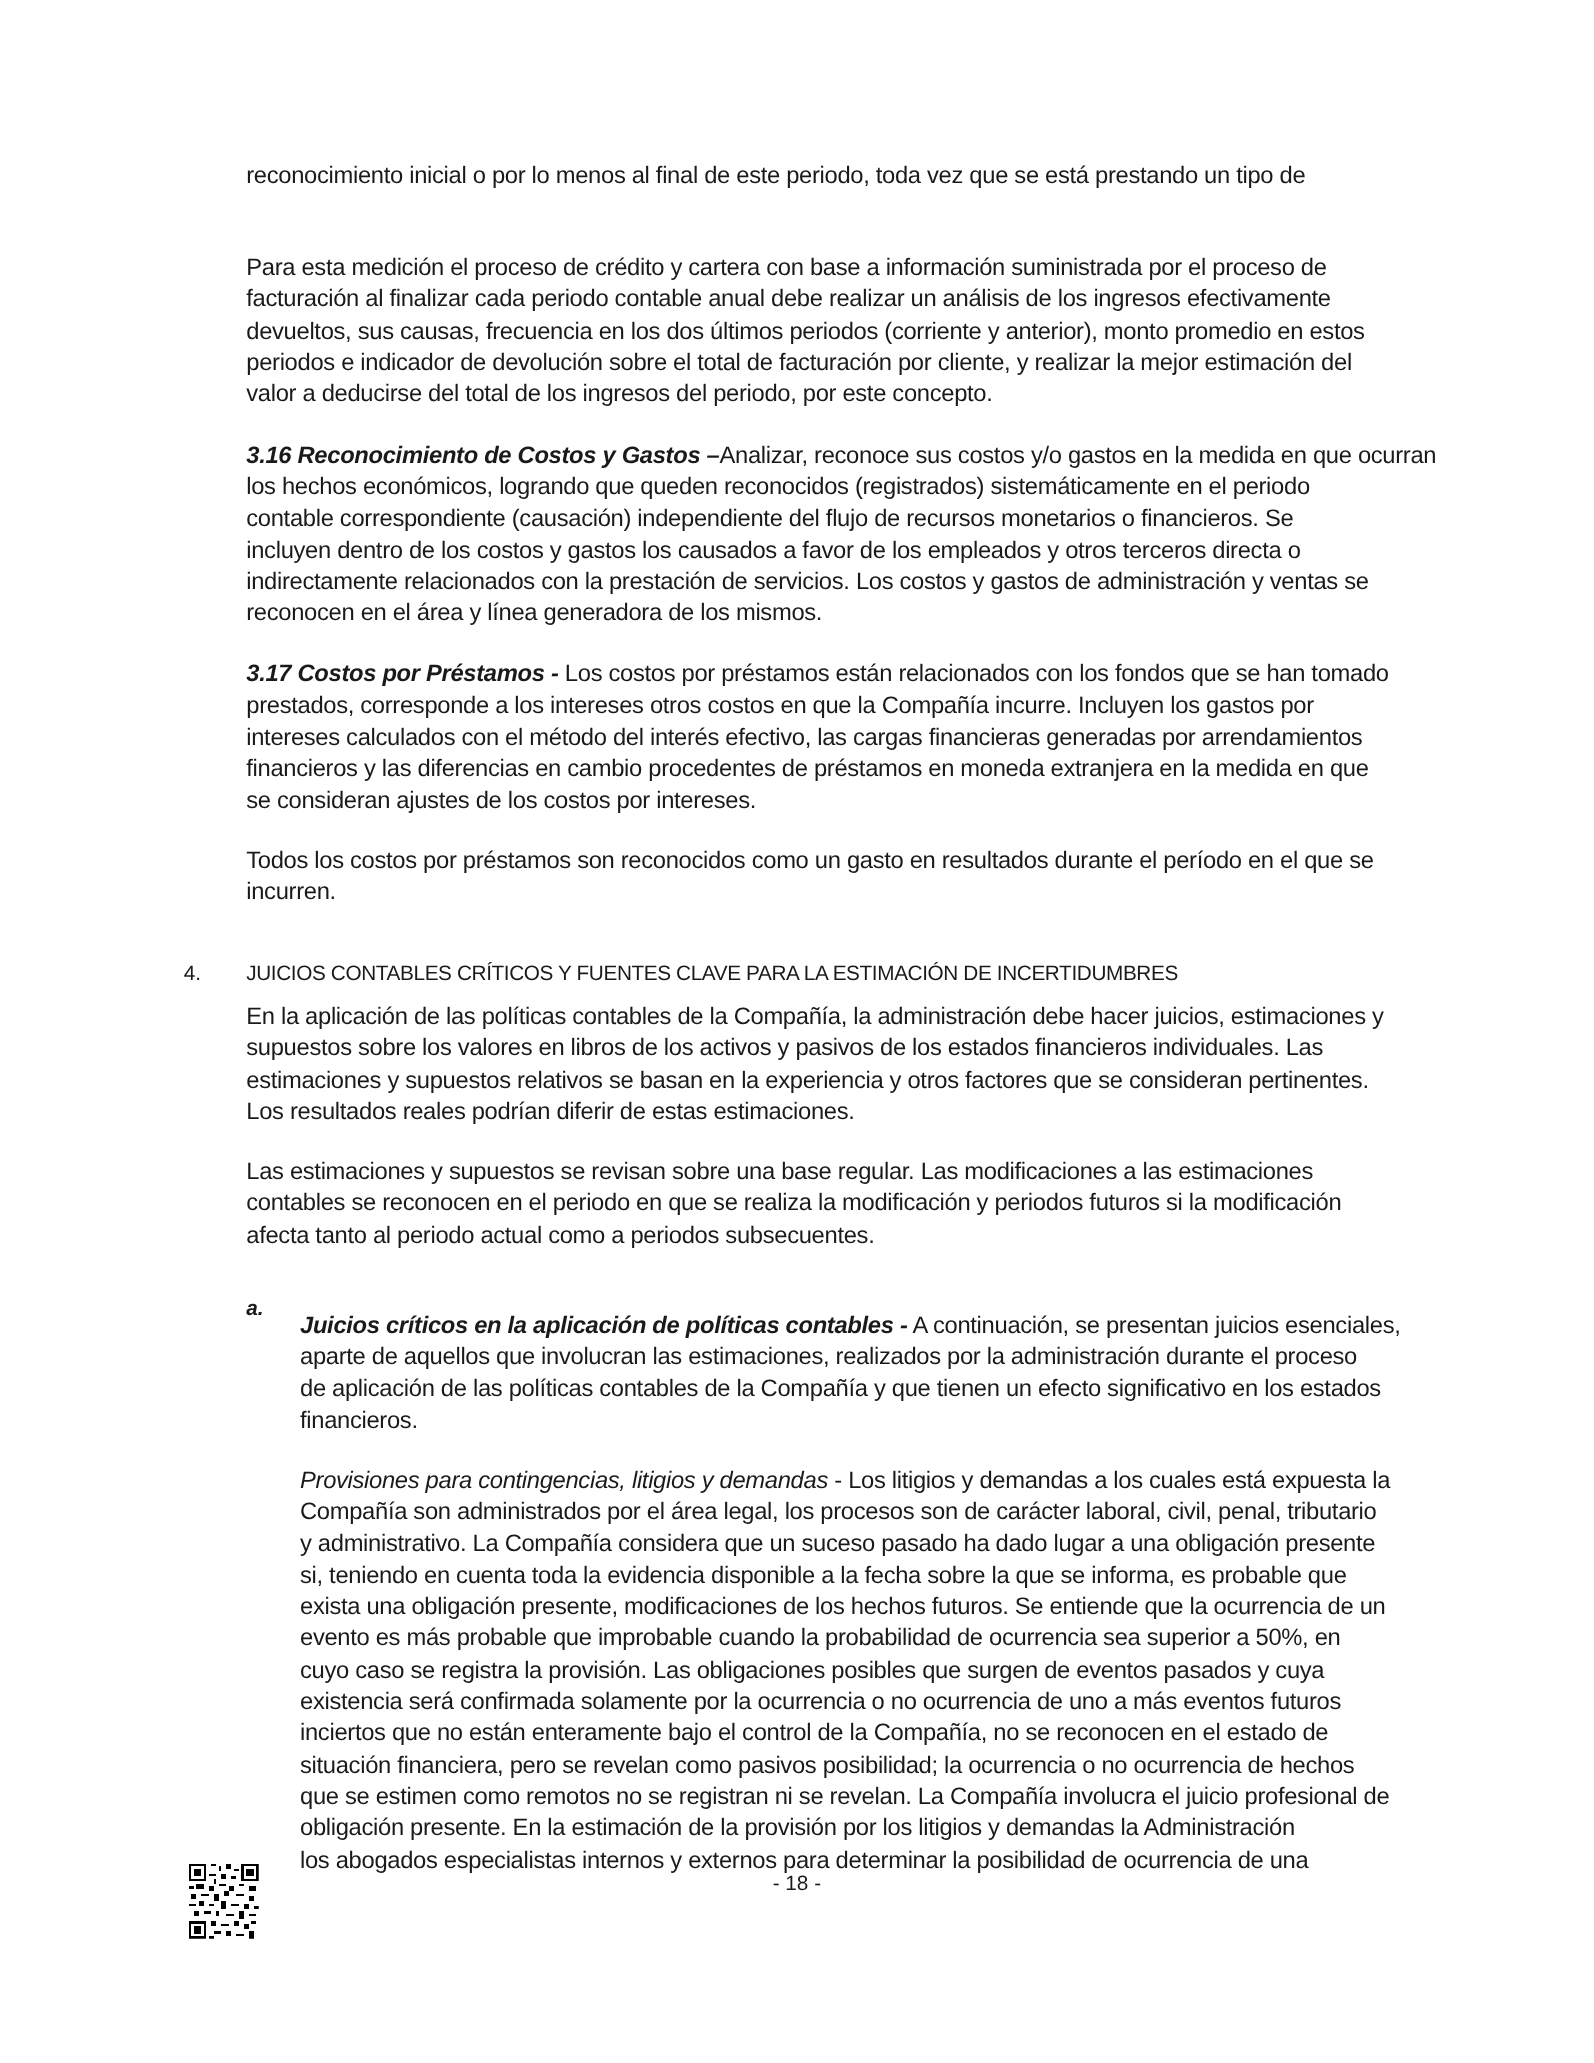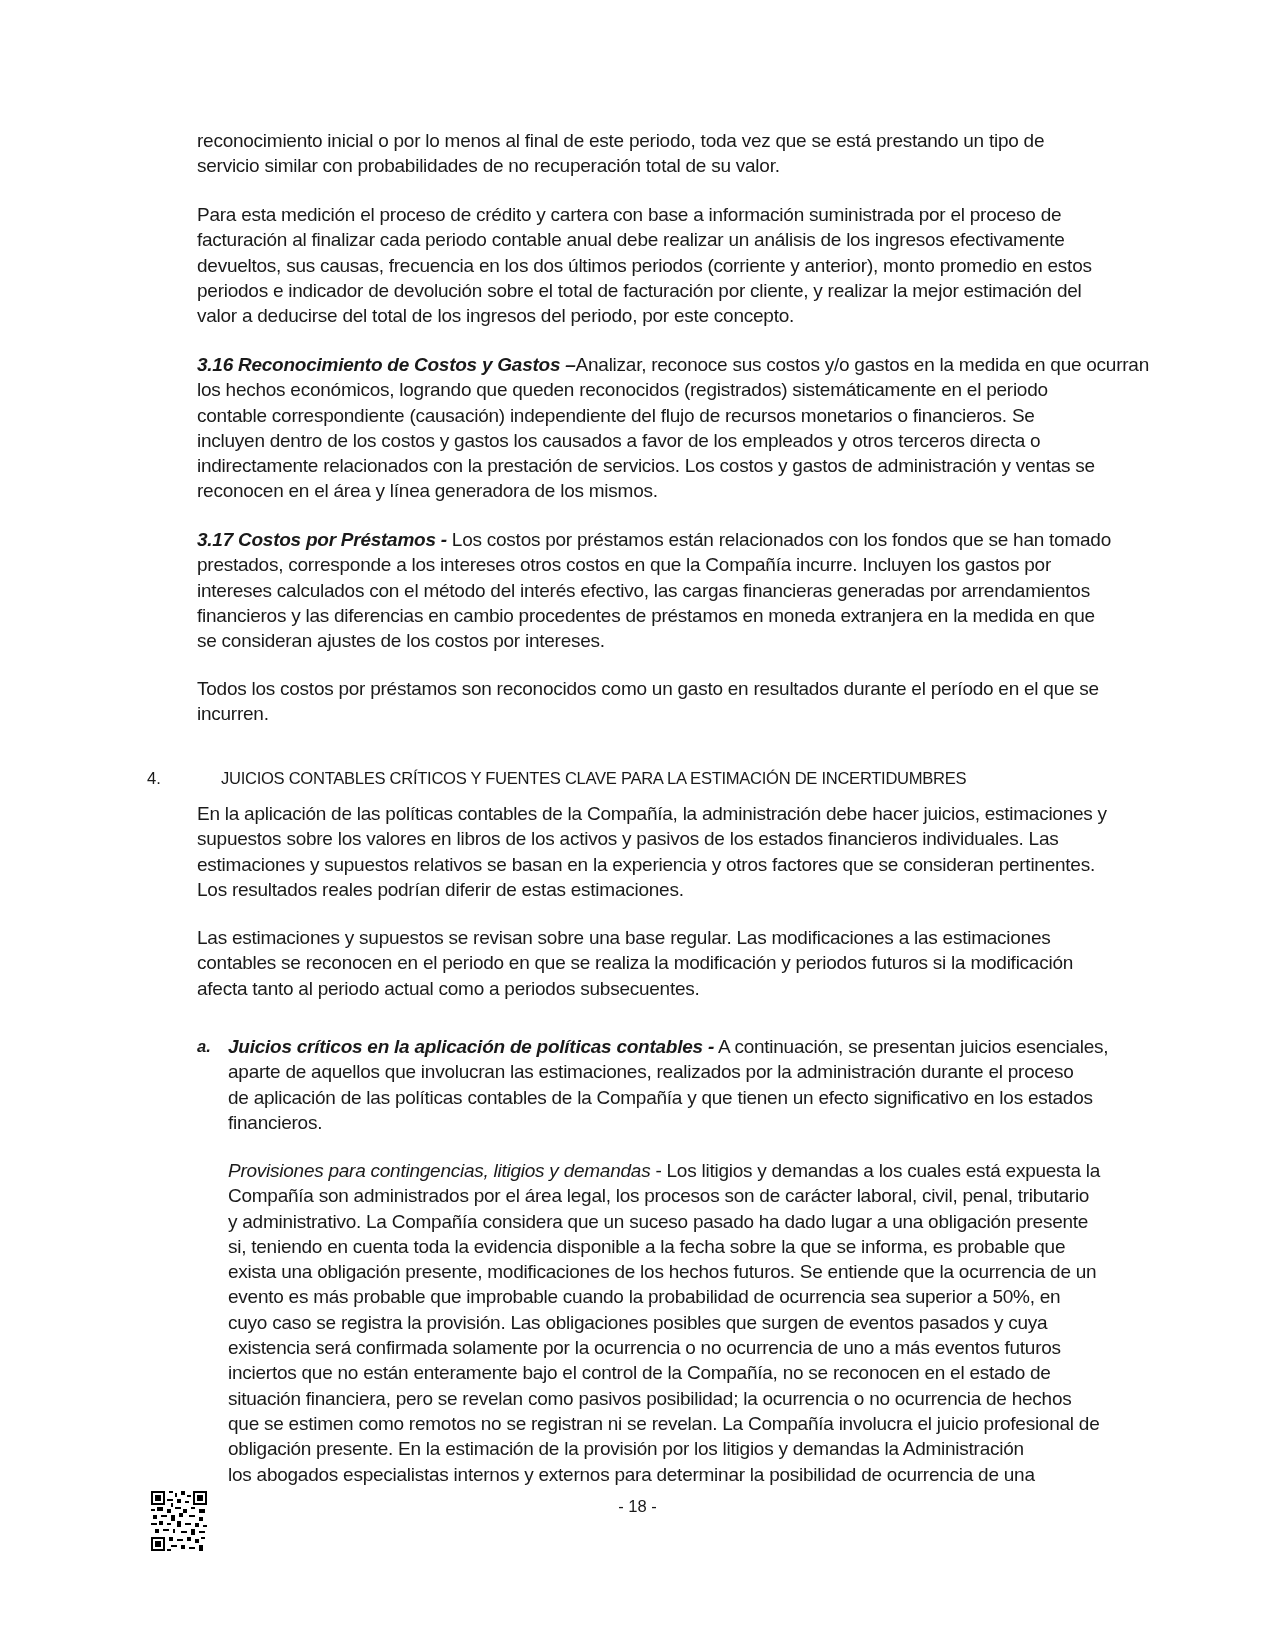--- a/index.html
+++ b/index.html
@@ -1,38 +1,37 @@
 <!DOCTYPE html>
 <html><head>
 <meta charset="utf-8">
 <style>
   html, body { margin: 0; padding: 0; background: #ffffff; }
   body { width: 1275px; height: 1650px; position: relative; overflow: hidden;
          font-family: "Liberation Sans", sans-serif; color: #1a1a1a; }
   .page { position: absolute; left: 0; top: 0; width: 1275px; height: 1650px; }
   .block { position: absolute; left: 197px; width: 940px; font-size: 19px; line-height: 25.3px;
            letter-spacing: -0.25px; }
-  .block.indent { left: 228px; width: 900px; }
+  .block.indent { left: 240px; width: 900px; margin-top: 14px; }
   .line { display: block; white-space: nowrap; }
   .bi { font-weight: bold; font-style: italic; }
   .it { font-style: italic; }
   .sec-num { position: absolute; left: 147px; font-size: 16.6px; line-height: 25px; }
   .sec-title { position: absolute; left: 197px; font-size: 16.6px; line-height: 25px; letter-spacing: -0.3px; }
   .item-letter { position: absolute; left: 197px; font-size: 16.6px; line-height: 25px; font-weight: bold; font-style: italic; }
   .page-number { position: absolute; left: 0; width: 1275px; text-align: center; top: 1497px; font-size: 16.6px; }
   .qr { position: absolute; left: 151px; top: 1491px; width: 56px; height: 60px; }
 </style>
 </head>
 <body>
 
 <div class="page">
 
   <div class="block" style="top:128px;">
     <span class="line">reconocimiento inicial o por lo menos al final de este periodo, toda vez que se está prestando un tipo de</span>
-    <span class="line">servicio similar con probabilidades de no recuperación total de su valor.</span>
   </div>
 
   <div class="block" style="top:202px;">
     <span class="line">Para esta medición el proceso de crédito y cartera con base a información suministrada por el proceso de</span>
     <span class="line">facturación al finalizar cada periodo contable anual debe realizar un análisis de los ingresos efectivamente</span>
     <span class="line">devueltos, sus causas, frecuencia en los dos últimos periodos (corriente y anterior), monto promedio en estos</span>
     <span class="line">periodos e indicador de devolución sobre el total de facturación por cliente, y realizar la mejor estimación del</span>
     <span class="line">valor a deducirse del total de los ingresos del periodo, por este concepto.</span>
   </div>
 
@@ -52,21 +51,21 @@
     <span class="line">financieros y las diferencias en cambio procedentes de préstamos en moneda extranjera en la medida en que</span>
     <span class="line">se consideran ajustes de los costos por intereses.</span>
   </div>
 
   <div class="block" style="top:676px;">
     <span class="line">Todos los costos por préstamos son reconocidos como un gasto en resultados durante el período en el que se</span>
     <span class="line">incurren.</span>
   </div>
 
   <div class="sec-num" style="top:766px;">4.</div>
-  <div class="sec-title" style="top:766px;margin-left:24px;">JUICIOS CONTABLES CRÍTICOS Y FUENTES CLAVE PARA LA ESTIMACIÓN DE INCERTIDUMBRES</div>
+  <div class="sec-title" style="top:766px;">JUICIOS CONTABLES CRÍTICOS Y FUENTES CLAVE PARA LA ESTIMACIÓN DE INCERTIDUMBRES</div>
 
   <div class="block" style="top:801px;">
     <span class="line">En la aplicación de las políticas contables de la Compañía, la administración debe hacer juicios, estimaciones y</span>
     <span class="line">supuestos sobre los valores en libros de los activos y pasivos de los estados financieros individuales. Las</span>
     <span class="line">estimaciones y supuestos relativos se basan en la experiencia y otros factores que se consideran pertinentes.</span>
     <span class="line">Los resultados reales podrían diferir de estas estimaciones.</span>
   </div>
 
   <div class="block" style="top:925px;">
     <span class="line">Las estimaciones y supuestos se revisan sobre una base regular. Las modificaciones a las estimaciones</span>

